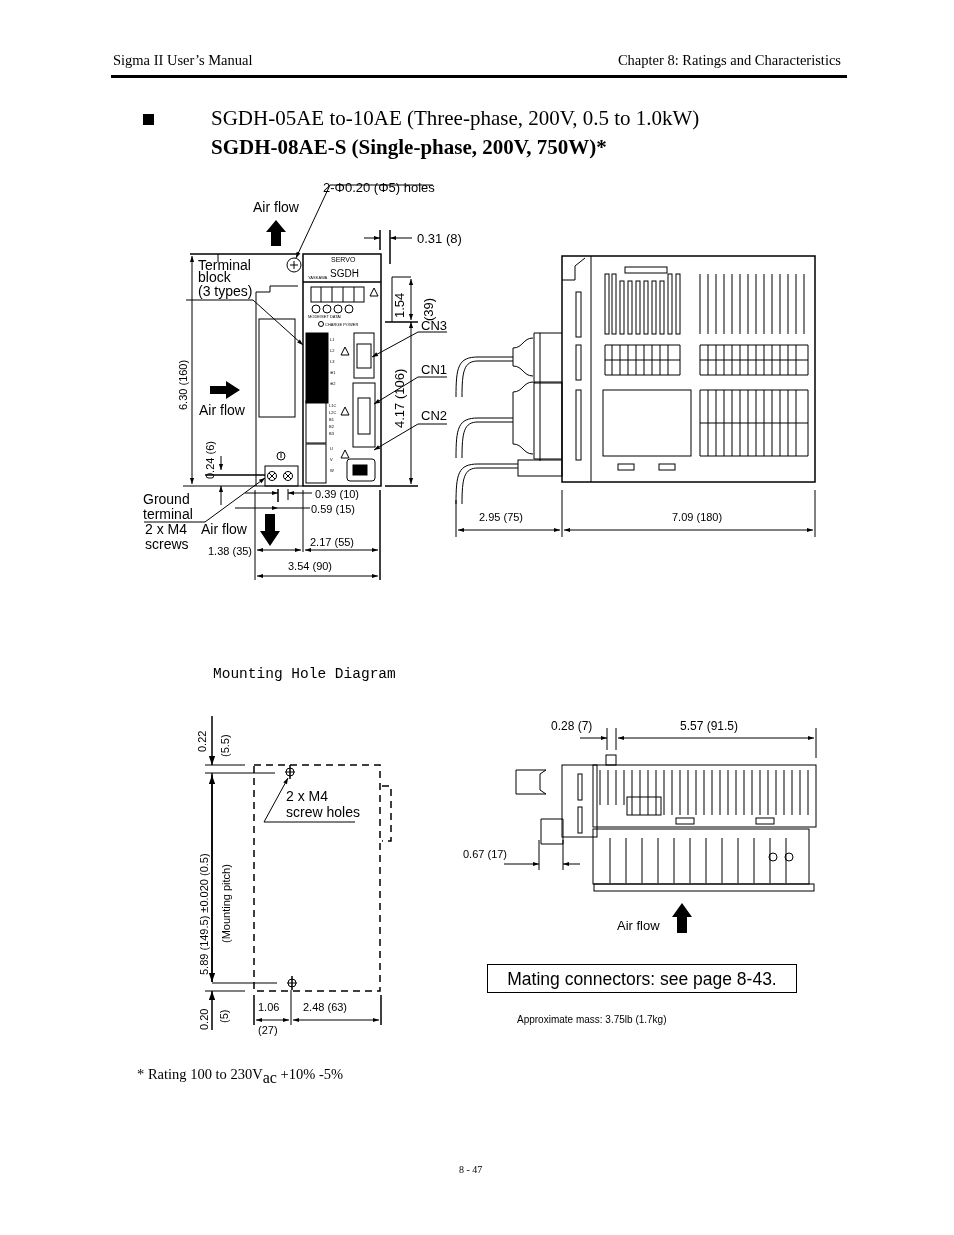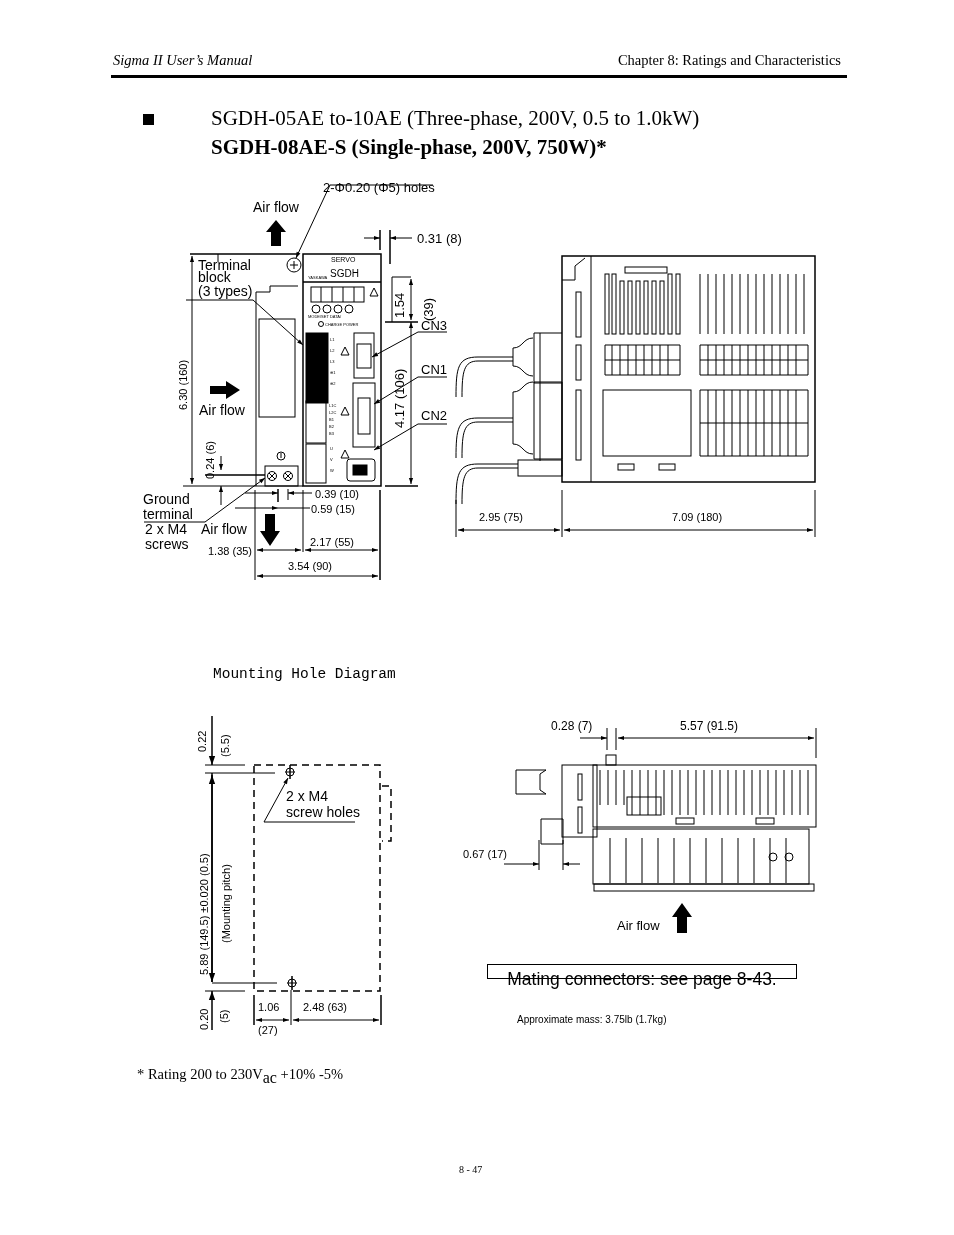--- a/index.html
+++ b/index.html
@@ -1,28 +1,28 @@
 <!DOCTYPE html>
 <html><head>
 <meta charset="utf-8">
 <style>
   html, body { margin:0; padding:0; background:#ffffff; }
   body { width:954px; height:1235px; position:relative; overflow:hidden; font-family:"Liberation Serif", serif; color:#000; }
-  .hdr-left { position:absolute; left:113px; top:52px; font-size:14.5px;font-style:italic; }
+  .hdr-left { position:absolute; left:113px; top:52px; font-size:14.5px; }
   .hdr-right { position:absolute; right:113px; top:52px; font-size:14.5px; }
   .hdr-rule { position:absolute; left:111px; top:75px; width:736px; height:3px; background:#000; }
   .bullet { position:absolute; left:143px; top:114px; width:11px; height:11px; background:#000; }
   .title1 { position:absolute; left:211px; top:106px; font-size:21px; font-weight:normal; white-space:nowrap; }
   .title2 { position:absolute; left:211px; top:135px; font-size:21px; font-weight:bold; white-space:nowrap; }
   svg.diag { position:absolute; left:0; top:0; width:954px; height:1235px; }
   svg text { font-family:"Liberation Sans", sans-serif; fill:#000; }
   .footnote { position:absolute; left:137px; top:1066px; font-size:14.5px; }
   .footnote sub { font-size:16px; }
   .pagenum { position:absolute; left:459px; top:1164px; font-size:10px; }
-  .mating { position:absolute; left:487px; top:964px; width:310px; height:15px; border:1.5px solid #000; box-sizing:border-box; font-family:"Liberation Sans", sans-serif; font-size:17.5px; text-align:center; line-height:29px; }
+  .mating { position:absolute; left:487px; top:964px; width:310px; height:29px; border:1.5px solid #000; box-sizing:border-box; font-family:"Liberation Sans", sans-serif; font-size:17.5px; text-align:center; line-height:29px; }
   .mass { position:absolute; left:517px; top:1014px; font-family:"Liberation Sans", sans-serif; font-size:10px; }
   .mhd { position:absolute; left:213px; top:666px; font-family:Liberation Mono, monospace; font-size:14.5px; }
 </style>
 </head>
 <body>
 
 <div class="hdr-left">Sigma II User’s Manual</div>
 <div class="hdr-right">Chapter 8:  Ratings and Characteristics</div>
 <div class="hdr-rule"></div>
 
@@ -301,15 +301,15 @@
   <text x="551" y="730" font-size="12">0.28 (7)</text>
   <text x="680" y="730" font-size="12">5.57 (91.5)</text>
   <text x="463" y="858" font-size="11">0.67 (17)</text>
   <text x="617" y="930" font-size="13">Air flow</text>
 </svg>
 
 <div class="mhd">Mounting Hole Diagram</div>
 <div class="mating">Mating connectors:  see page 8-43.</div>
 <div class="mass">Approximate mass:  3.75lb (1.7kg)</div>
 
-<div class="footnote"><span>*  Rating 200 to 230V</span><sub>ac</sub><span> +10% -5%</span></div>
+<div class="footnote"><span>*  Rating 100 to 230V</span><sub>ac</sub><span> +10% -5%</span></div>
 
 <div class="pagenum">8 - 47</div>
 
 </body></html>

